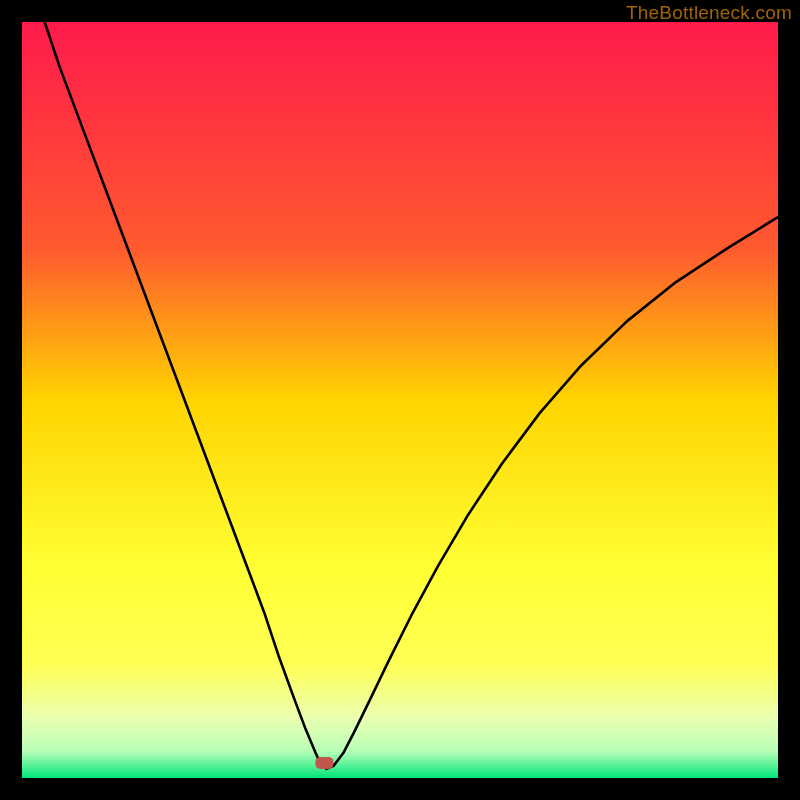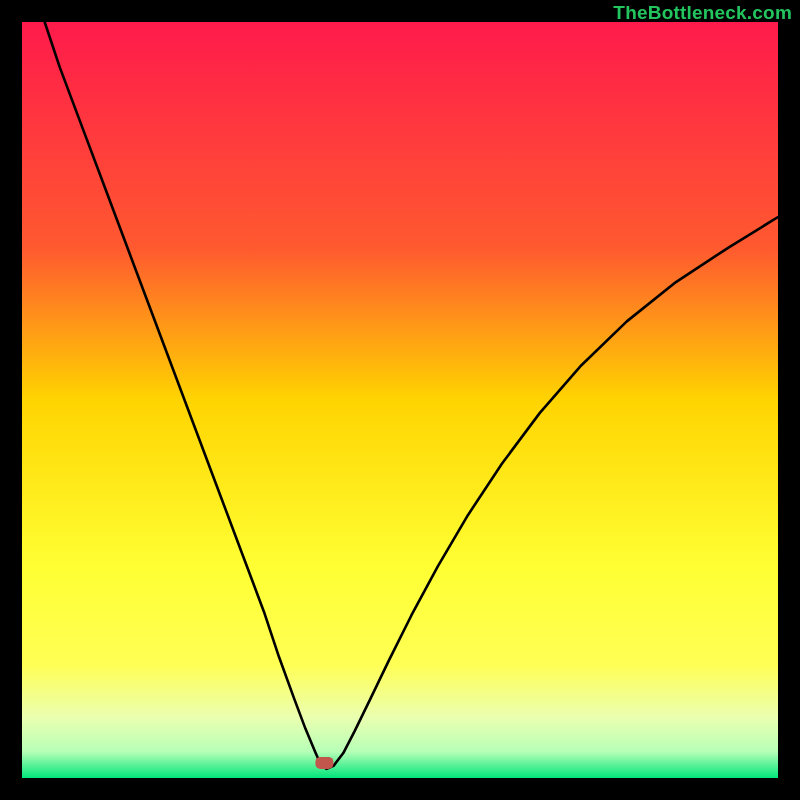--- a/index.html
+++ b/index.html
@@ -29,23 +29,23 @@
 
   .curve {
     position: absolute;
     inset: 0;
   }
 
   .watermark {
     position: absolute;
     top: 2px;
     right: 8px;
-    color: #22c55e;
+    color: #a16207;
     font-size: 19px;
-    font-weight: 700;
+    font-weight: 400;
     letter-spacing: 0.2px;
     margin-left: 8px;
   }
 </style>
 </head>
 <body>
 
 <div class="frame">
 
   <div class="plot-area">

